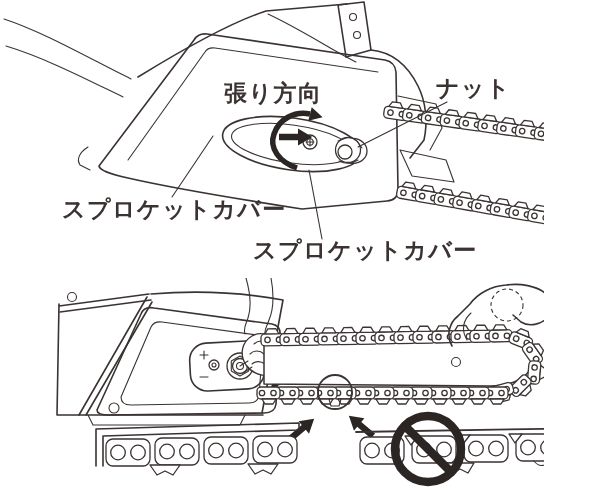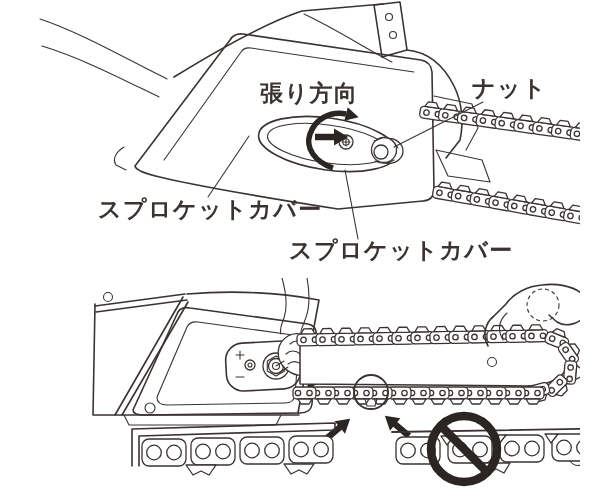--- a/index.html
+++ b/index.html
@@ -1,20 +1,20 @@
 <!DOCTYPE html>
 <html><head>
 <meta charset="utf-8">
 <style>
   html,body{margin:0;padding:0;}
   body{
     width:600px;height:500px;background:#ffffff;
     font-family:"DejaVu Sans",sans-serif;
   }
-  .canvas{position:relative;width:544px;height:500px;background:#fff;overflow:hidden;margin-left:36px;}
+  .canvas{position:relative;width:544px;height:500px;background:#fff;overflow:hidden;}
   .figure{position:absolute;left:0;}
   svg{display:block;}
   .label{
     position:absolute;color:#3b3331;font-size:23px;font-weight:600;
     letter-spacing:1.5px;white-space:nowrap;line-height:1;
   }
   
   .ln{fill:none;stroke:#3a3332;stroke-width:1.6;stroke-linecap:round;stroke-linejoin:round;}
   .thin{fill:none;stroke:#3a3332;stroke-width:1.1;stroke-linecap:round;stroke-linejoin:round;}
   .lnw{fill:#ffffff;stroke:#3a3332;stroke-width:1.3;stroke-linejoin:round;}

